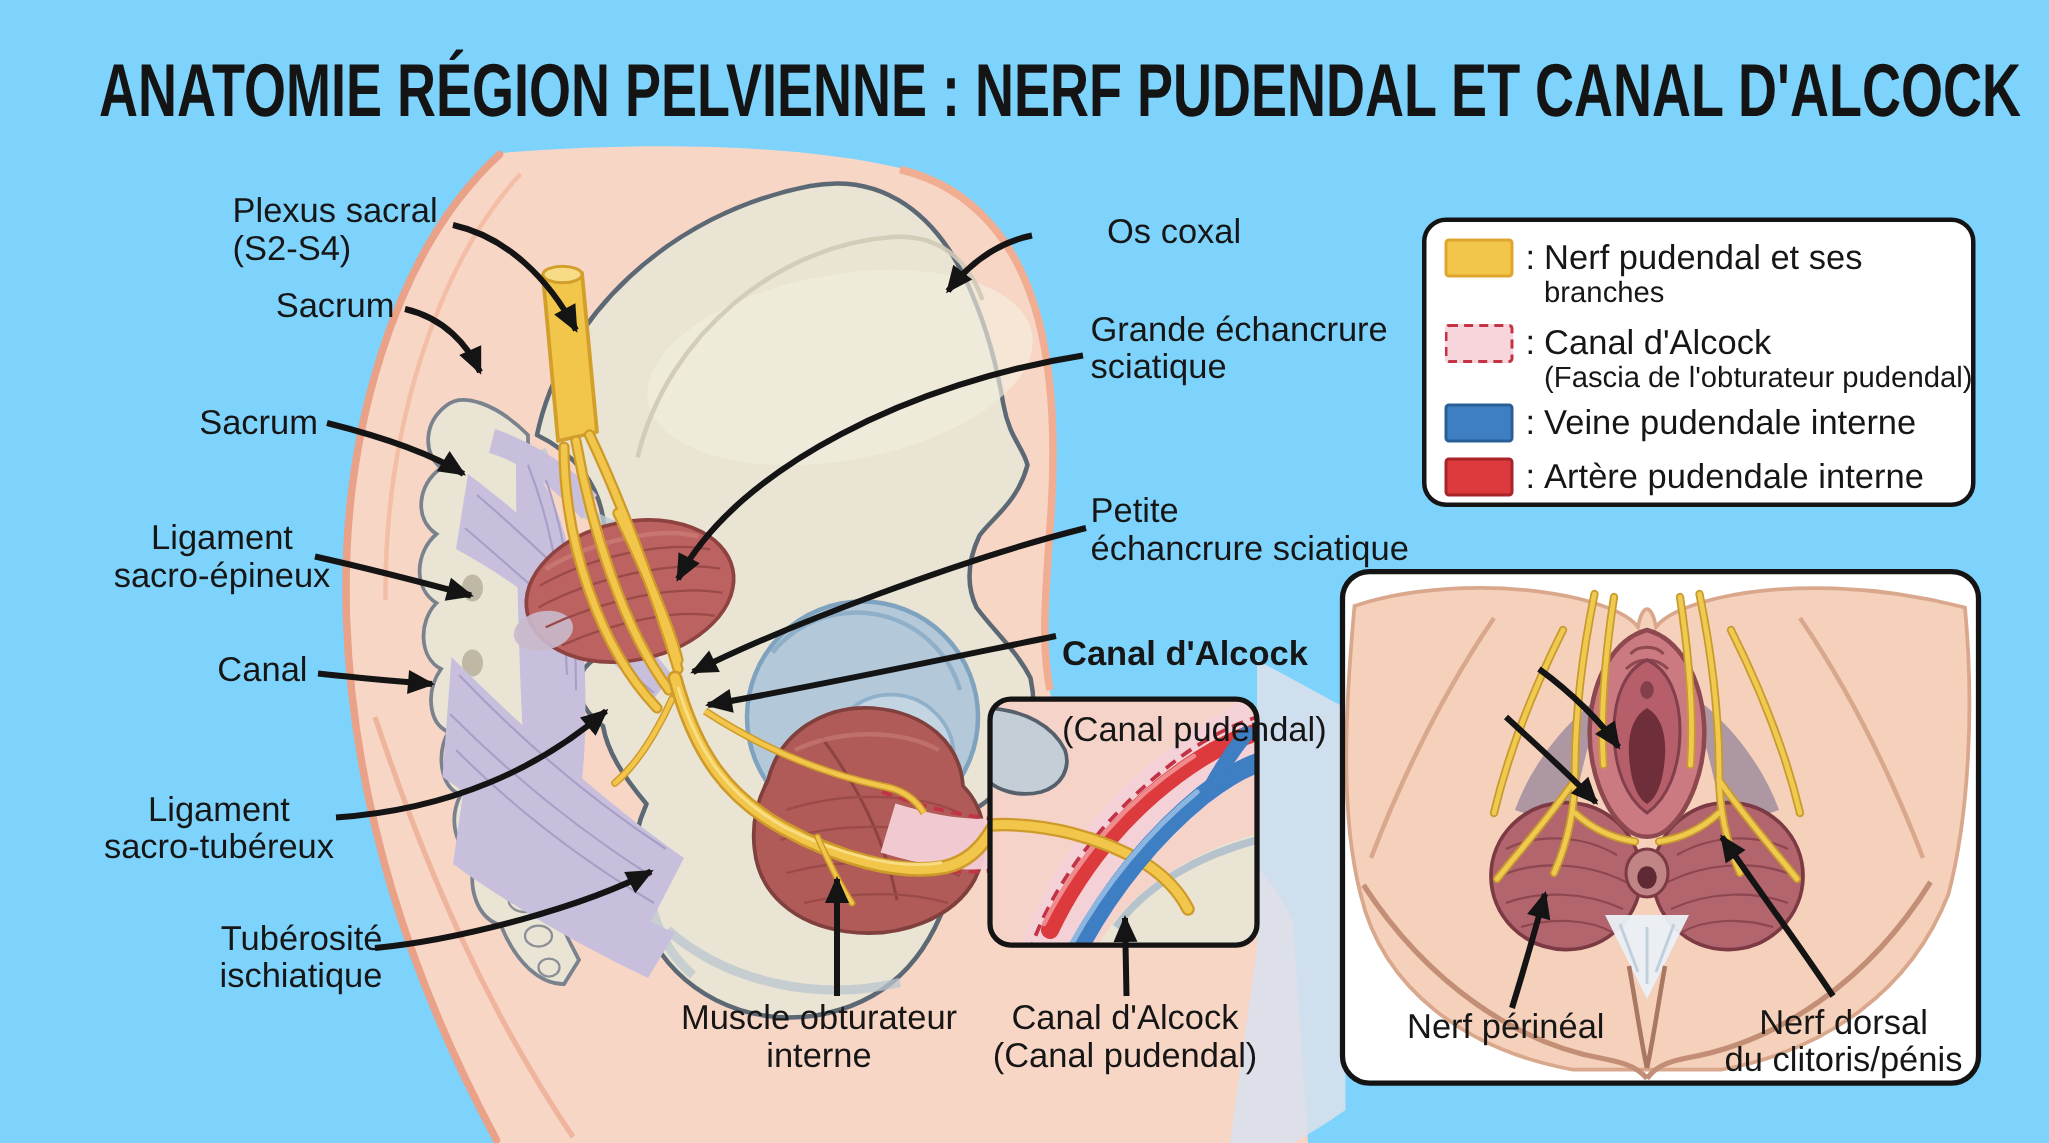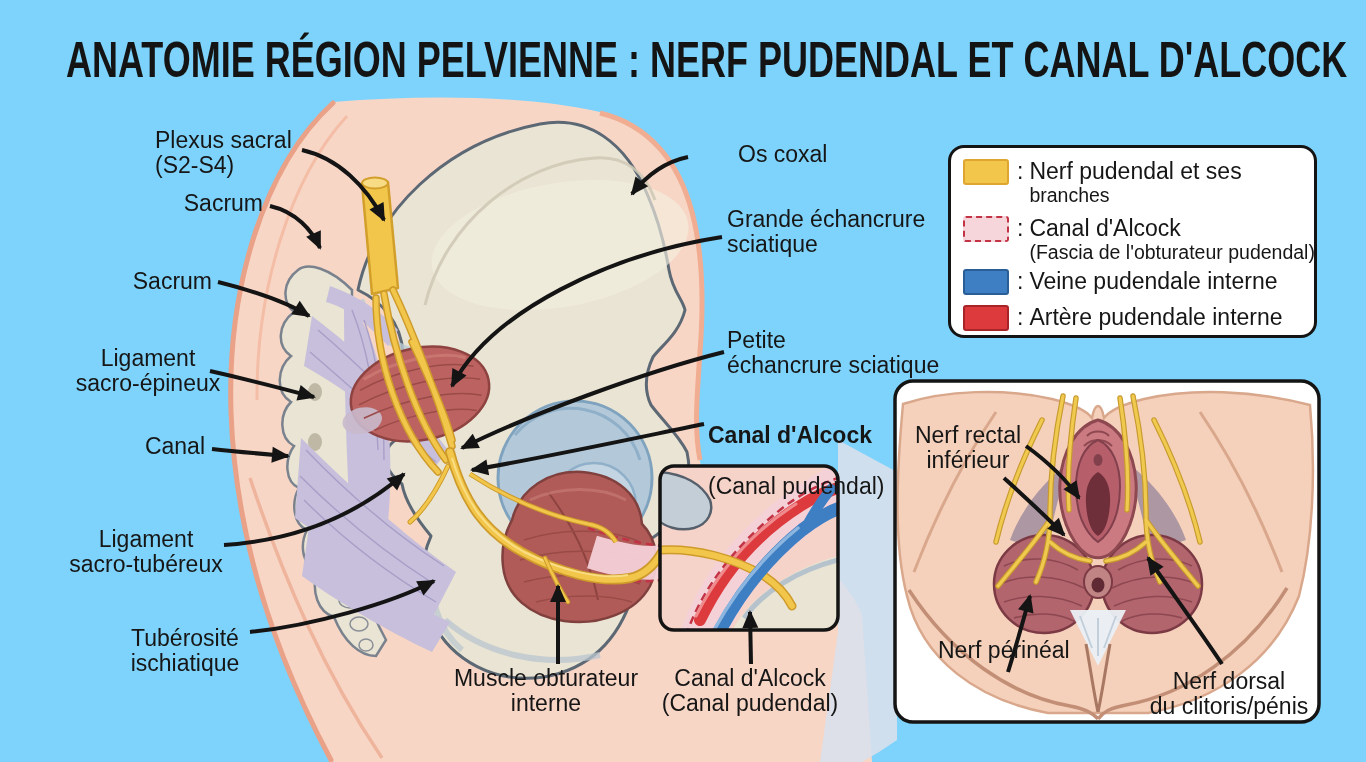--- a/index.html
+++ b/index.html
@@ -12,29 +12,29 @@
   .lbl{position:absolute;font-size:23px;line-height:1.1;color:#161616;
        white-space:pre-line;z-index:3;}
   .lbl .blk{display:block;}
   .lbl .b{display:block;font-weight:bold;}
   #lbl-plexus{left:155px;top:128px;width:142px;text-align:left;}
   #lbl-sacrum1{left:123px;top:191px;width:140px;text-align:right;}
   #lbl-sacrum2{left:72px;top:269px;width:140px;text-align:right;}
   #lbl-epineux{left:58px;top:346px;width:180px;text-align:center;}
   #lbl-coccyx{left:95px;top:434px;width:110px;text-align:right;}
   #lbl-tubereux{left:56px;top:527px;width:180px;text-align:center;}
-  #lbl-tuberosite{left:115px;top:626px;width:140px;text-align:center;}
+  #lbl-tuberosite{left:115px;top:613px;width:140px;text-align:right;}
   #lbl-oscoxal{left:738px;top:142px;}
   #lbl-grande{left:727px;top:207px;}
   #lbl-petite{left:727px;top:328px;}
   #lbl-canalmain{left:708px;top:398px;}
   #lbl-muscle{left:446px;top:666px;width:200px;text-align:center;}
   #lbl-canalb{left:650px;top:666px;width:200px;text-align:center;}
   #lbl-rectal{left:898px;top:423px;width:140px;text-align:center;}
-  #lbl-perineal{left:938px;top:638px;}
+  #lbl-perineal{left:938px;top:672px;}
   #lbl-dorsal{left:1139px;top:669px;width:180px;text-align:center;}
   .legend{position:absolute;left:948px;top:145px;width:369px;height:193px;
           border:3px solid #141414;border-radius:16px;background:#fff;z-index:3;
           box-sizing:border-box;}
   .lrow{position:absolute;left:12px;display:flex;align-items:flex-start;}
   .sw{width:46px;height:26px;border-radius:3px;flex:none;box-sizing:border-box;}
   .sw-nerve{background:var(--nerve-yellow,#F2C64A);border:2.5px solid #DFA62F;}
   .sw-canal{background:#F6D6DB;border:2.5px dashed var(--canal-red,#C23345);}
   .sw-vein{background:var(--vein-blue,#3E7EC2);border:2.5px solid #2A5E96;}
   .sw-artery{background:var(--artery-red,#DD3A3E);border:2.5px solid #A82428;}
@@ -331,22 +331,20 @@
   <div id="lbl-petite" class="lbl">Petite
 échancrure sciatique</div>
   <div id="lbl-canalmain" class="lbl">
     <span class="b">Canal d'Alcock</span>
     <span class="blk">(Canal pudendal)</span>
   </div>
   <div id="lbl-muscle" class="lbl">Muscle obturateur
 interne</div>
   <div id="lbl-canalb" class="lbl">Canal d'Alcock
 (Canal pudendal)</div>
-  <div id="lbl-rectal" class="lbl">Nerf rectal
-inférieur</div>
   <div id="lbl-perineal" class="lbl">Nerf périnéal</div>
   <div id="lbl-dorsal" class="lbl">Nerf dorsal
 du clitoris/pénis</div>
 
   <div class="legend">
     <div class="lrow" style="top:11px">
       <span class="sw sw-nerve"></span>
       <span class="pfx">:</span>
       <span class="ltext">
           <span class="l1">Nerf pudendal et ses</span>

